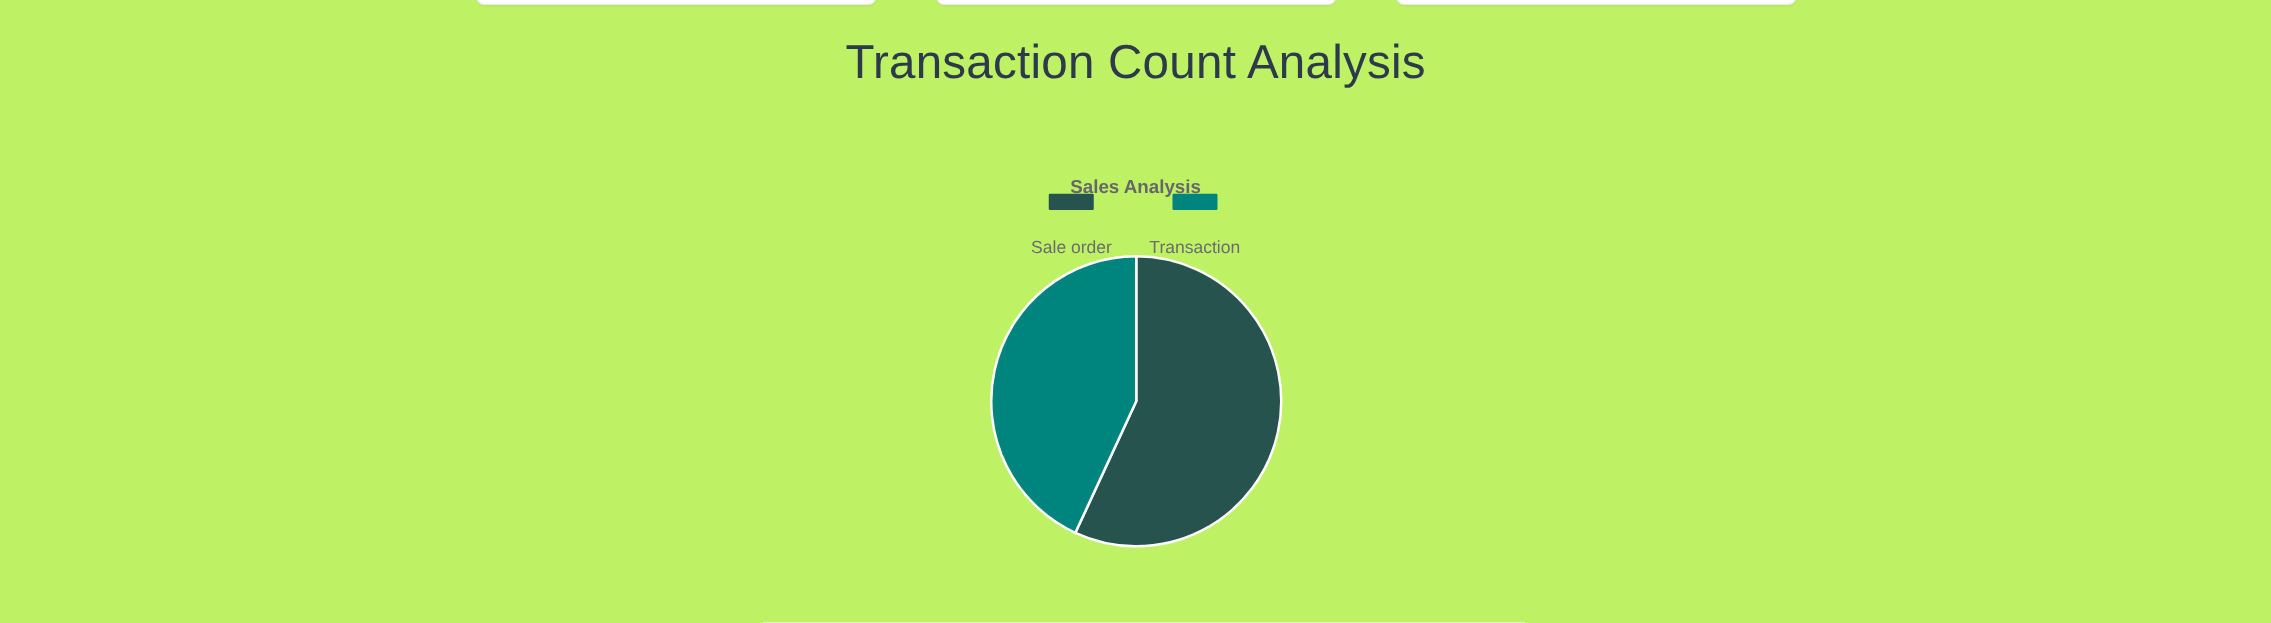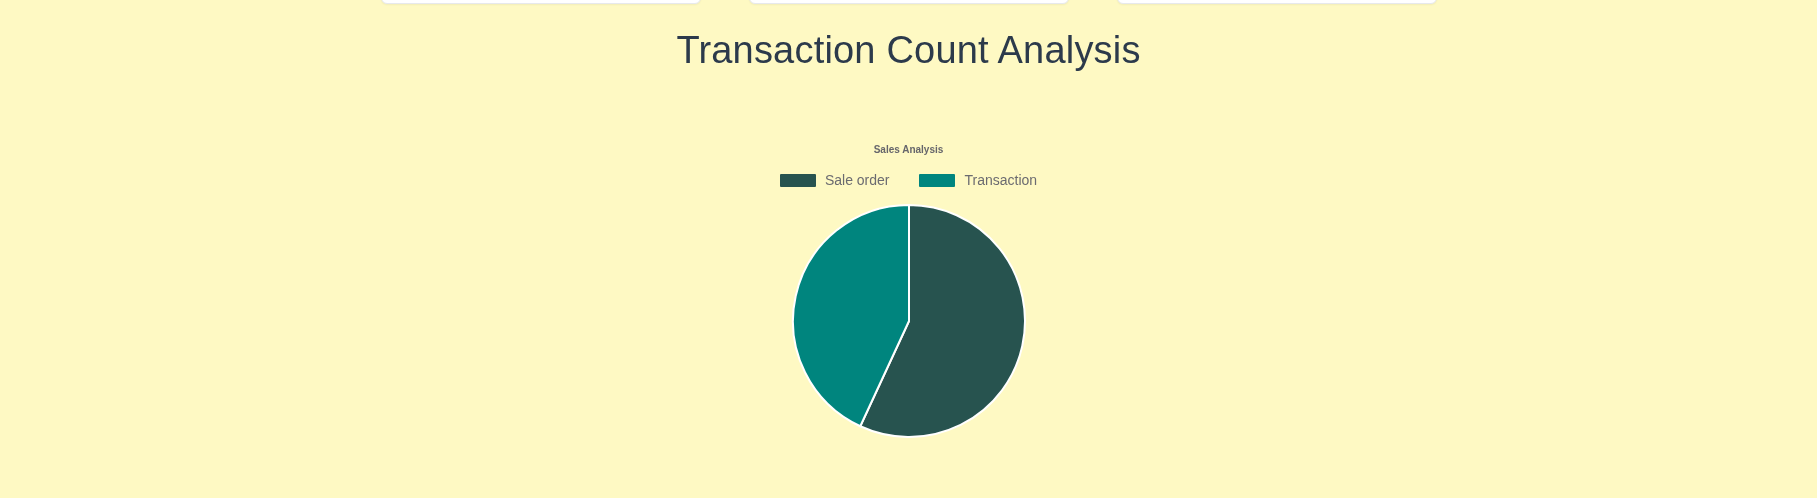--- a/index.html
+++ b/index.html
@@ -65,42 +65,43 @@
     align-items: flex-start;
   }
   .chart-card {
     width: 438px;
     display: flex;
     flex-direction: column;
     align-items: center;
   }
 
   .chart-title {
-    font-size: 10px;
+    font-size: 15px;
     font-weight: bold;
     color: #66666b;
     line-height: 20px;
     margin: 0 0 11px 0;
     text-align: center;
     white-space: nowrap;
   }
 
   .legend {
     display: flex;
     flex-direction: row;
     align-items: center;
     justify-content: center;
     gap: 30px;
     height: 18px;
     margin-bottom: 14px;
   }
   .legend-item {
     display: flex;
+    flex-direction: column;
     align-items: center;
-    gap: 9px;
+    gap: 21px;
   }
   .legend-swatch {
     width: 36px;
     height: 13px;
     border-radius: 1px;
     display: block;
   }
   .legend-label {
     font-size: 14px;
     color: #6b6b70;
@@ -111,21 +112,21 @@
   .pie-wrap {
     width: 236px;
     height: 236px;
     position: relative;
   }
   .pie-svg { display: block; width: 236px; height: 236px; }
 </style>
 </head>
 <body>
 
-<div id="page" style="background: #fef9c3;">
+<div id="page" style="background: #bef264;">
 
   <div class="top-cards">
     <div class="top-card"></div>
     <div class="top-card"></div>
     <div class="top-card"></div>
   </div>
 
   <div class="page-title" style="color: rgb(44, 58, 75);">Transaction Count Analysis</div>
 
   <div class="charts-row">

